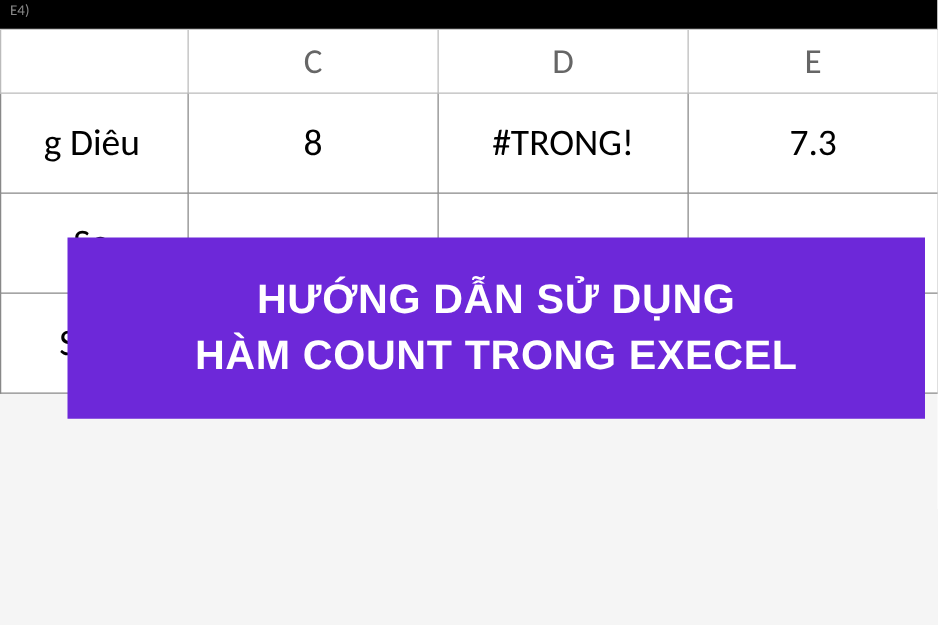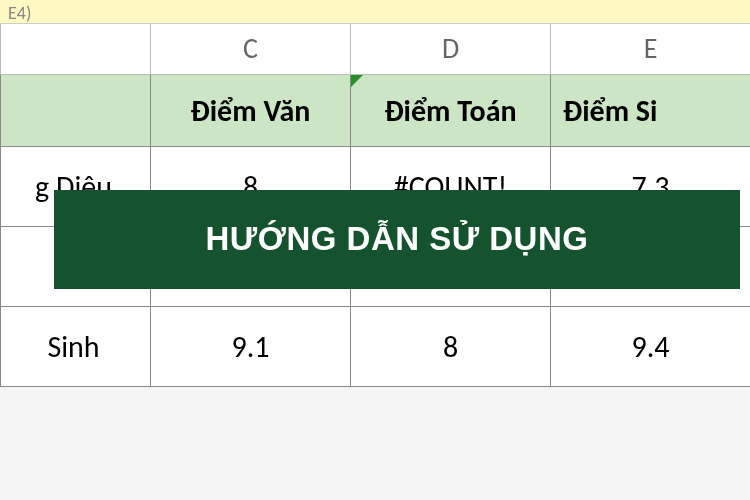--- a/index.html
+++ b/index.html
@@ -5,23 +5,23 @@
   * { box-sizing: border-box; margin: 0; padding: 0; }
   body {
     width: 750px;
     height: 500px;
     font-family: Calibri, Arial, sans-serif;
     background: #f5f5f5;
     overflow: hidden;
     position: relative;
   }
   .top-bar {
-    background: #fef9c3;
+    background: #000000;
     padding: 2px 8px;
-    font-size: 18px;
+    font-size: 12px;
     color: #888;
     border-bottom: 1px solid #ccc;
     height: 24px;
   }
   .sheet {
     background: #fff;
     position: relative;
   }
   table {
     border-collapse: collapse;
@@ -66,21 +66,21 @@
     width: 0; height: 0;
     border-top: 12px solid #2a8f2a;
     border-right: 12px solid transparent;
   }
   .cell-rel { position: relative; }
   .overlay {
     position: absolute;
     top: 190px;
     left: 54px;
     right: 10px;
-    background: #14532d;
+    background: #6d28d9;
     color: #fff;
     text-align: center;
     font-family: "Arial Black", Impact, sans-serif;
     font-weight: 900;
     padding: 28px 20px 30px 20px;
     letter-spacing: 0.5px;
     line-height: 1.25;
   }
   .overlay .l1 { font-size: 33px; }
   .overlay .l2 { font-size: 33px; margin-top: 4px; }
@@ -94,43 +94,38 @@
 
 <div class="sheet">
   <table>
     <tbody>
         <tr class="col-headers">
       <td class="stub"></td>
       <td class="clet">C</td>
       <td class="dlet">D</td>
       <td class="elet">E</td>
     </tr>
-    <tr class="data-row header-row">
-      <td class="name-col"></td>
-      <td>Điểm Văn</td>
-      <td class="cell-rel"><span class="green-tri"></span><span>Điểm Toán</span></td>
-      <td style="text-align:left;padding-left:12px;">Điểm Si</td>
-    </tr>
     <tr class="data-row">
       <td class="name-col">g Diêu</td>
       <td>8</td>
-      <td>#COUNT!</td>
+      <td>#TRONG!</td>
       <td>7.3</td>
     </tr>
     <tr class="data-row">
       <td class="name-col">So</td>
       <td></td>
       <td></td>
       <td></td>
     </tr>
     <tr class="data-row">
       <td class="name-col">Sinh</td>
       <td>9.1</td>
       <td>8</td>
       <td>9.4</td>
     </tr>
   </tbody>
     </table>
 </div>
 
 <div class="overlay">
   <div class="l1">HƯỚNG DẪN SỬ DỤNG</div>
+  <div class="l2">HÀM COUNT TRONG EXECEL</div>
 </div>
 
 </body></html>

